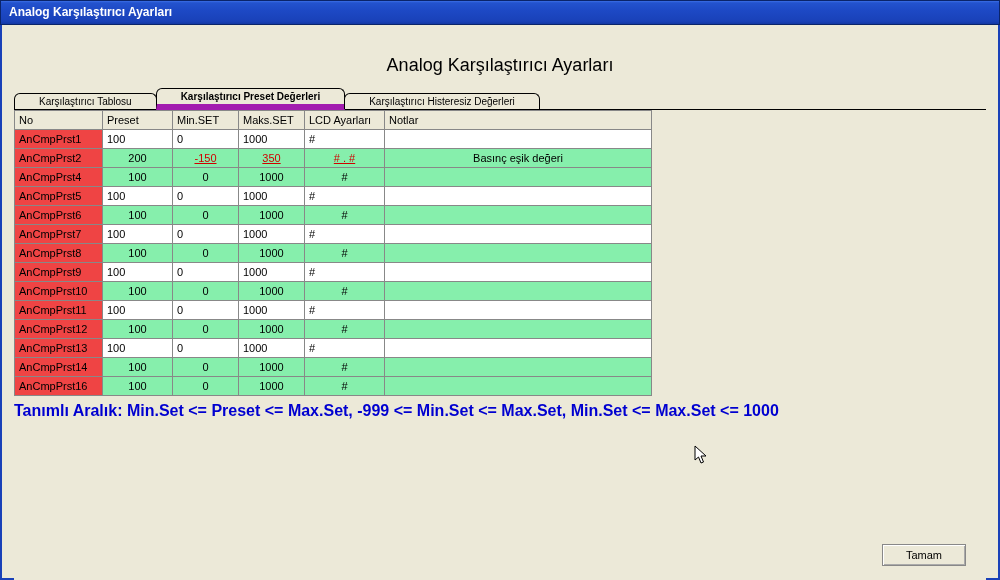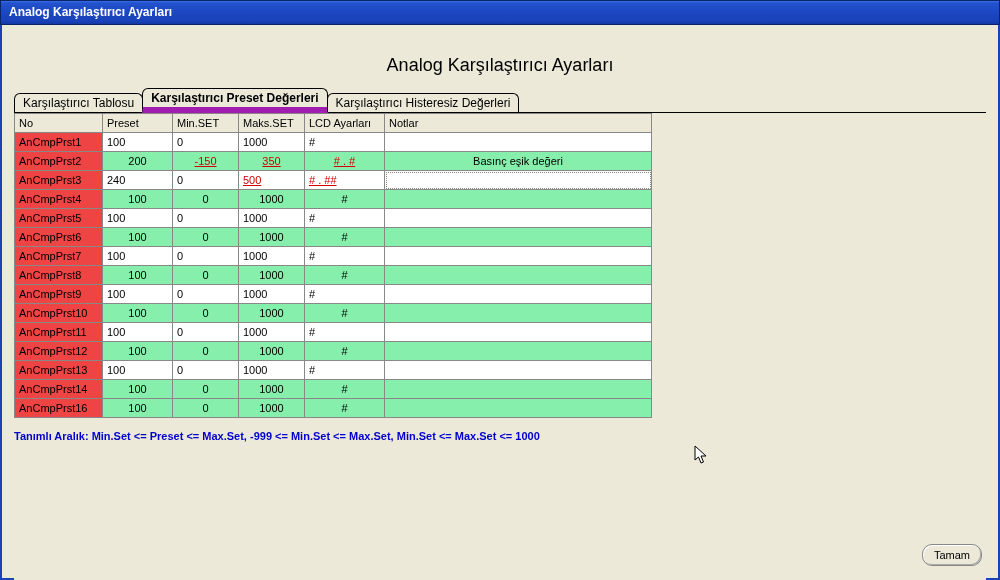--- a/index.html
+++ b/index.html
@@ -44,22 +44,22 @@
     display: flex;
     align-items: flex-end;
     border-bottom: 1px solid #000;
     margin-bottom: 0;
   }
   .tab {
     border: 1px solid #000;
     border-bottom: none;
     border-top-left-radius: 6px;
     border-top-right-radius: 6px;
-    padding: 2px 8px;
-    font-size: 12px;
+    padding: 2px 24px;
+    font-size: 10px;
     background: #ece9d8;
     margin-right: -1px;
     position: relative;
     cursor: default;
   }
   .tab.active {
     border-bottom: 6px solid #a21caf;
     margin-bottom: -1px;
     font-weight: bold;
   }
@@ -92,35 +92,35 @@
   }
   table.grid td.data {
     background: #fff;
   }
   table.grid td.data.alt {
     background: #86efac;
     text-align: center;
   }
   .red { color: #d00000; text-decoration: underline; }
   .footer-rule {
-    margin-top: 12px;
-    font-size: 11px;
+    margin-top: 6px;
+    font-size: 16px;
     font-weight: bold;
     color: #0000d0;
   }
   .ok-btn {
     position: absolute;
-    right: 4px;
+    right: 20px;
     bottom: 18px;
-    width: 60px;
+    width: 84px;
     height: 22px;
     font-size: 11px;
     background: #ece9d8;
     border: 1px solid #888;
-    border-radius: 10px;
+    border-radius: 0;
     box-shadow: 1px 1px 0 #fff inset, -1px -1px 0 #aaa inset;
     cursor: default;
   }
   .cursor {
     position: absolute;
     left: 680px;
     top: 390px;
     width: 16px;
     height: 22px;
     pointer-events: none;
@@ -178,28 +178,20 @@
           </tr>
           <tr>
             <td class="rowhdr alt">AnCmpPrst2</td>
             <td class="data alt">200</td>
             <td class="data red alt">-150</td>
             <td class="data red alt">350</td>
             <td class="data red alt"># . #</td>
             <td class="data alt">Basınç eşik değeri</td>
           </tr>
           <tr>
-            <td class="rowhdr">AnCmpPrst3</td>
-            <td class="data">240</td>
-            <td class="data">0</td>
-            <td class="data red">500</td>
-            <td class="data red"># . ##</td>
-            <td class="data editing"></td>
-          </tr>
-          <tr>
             <td class="rowhdr alt">AnCmpPrst4</td>
             <td class="data alt">100</td>
             <td class="data alt">0</td>
             <td class="data alt">1000</td>
             <td class="data alt">#</td>
             <td class="data alt"></td>
           </tr>
           <tr>
             <td class="rowhdr">AnCmpPrst5</td>
             <td class="data">100</td>

